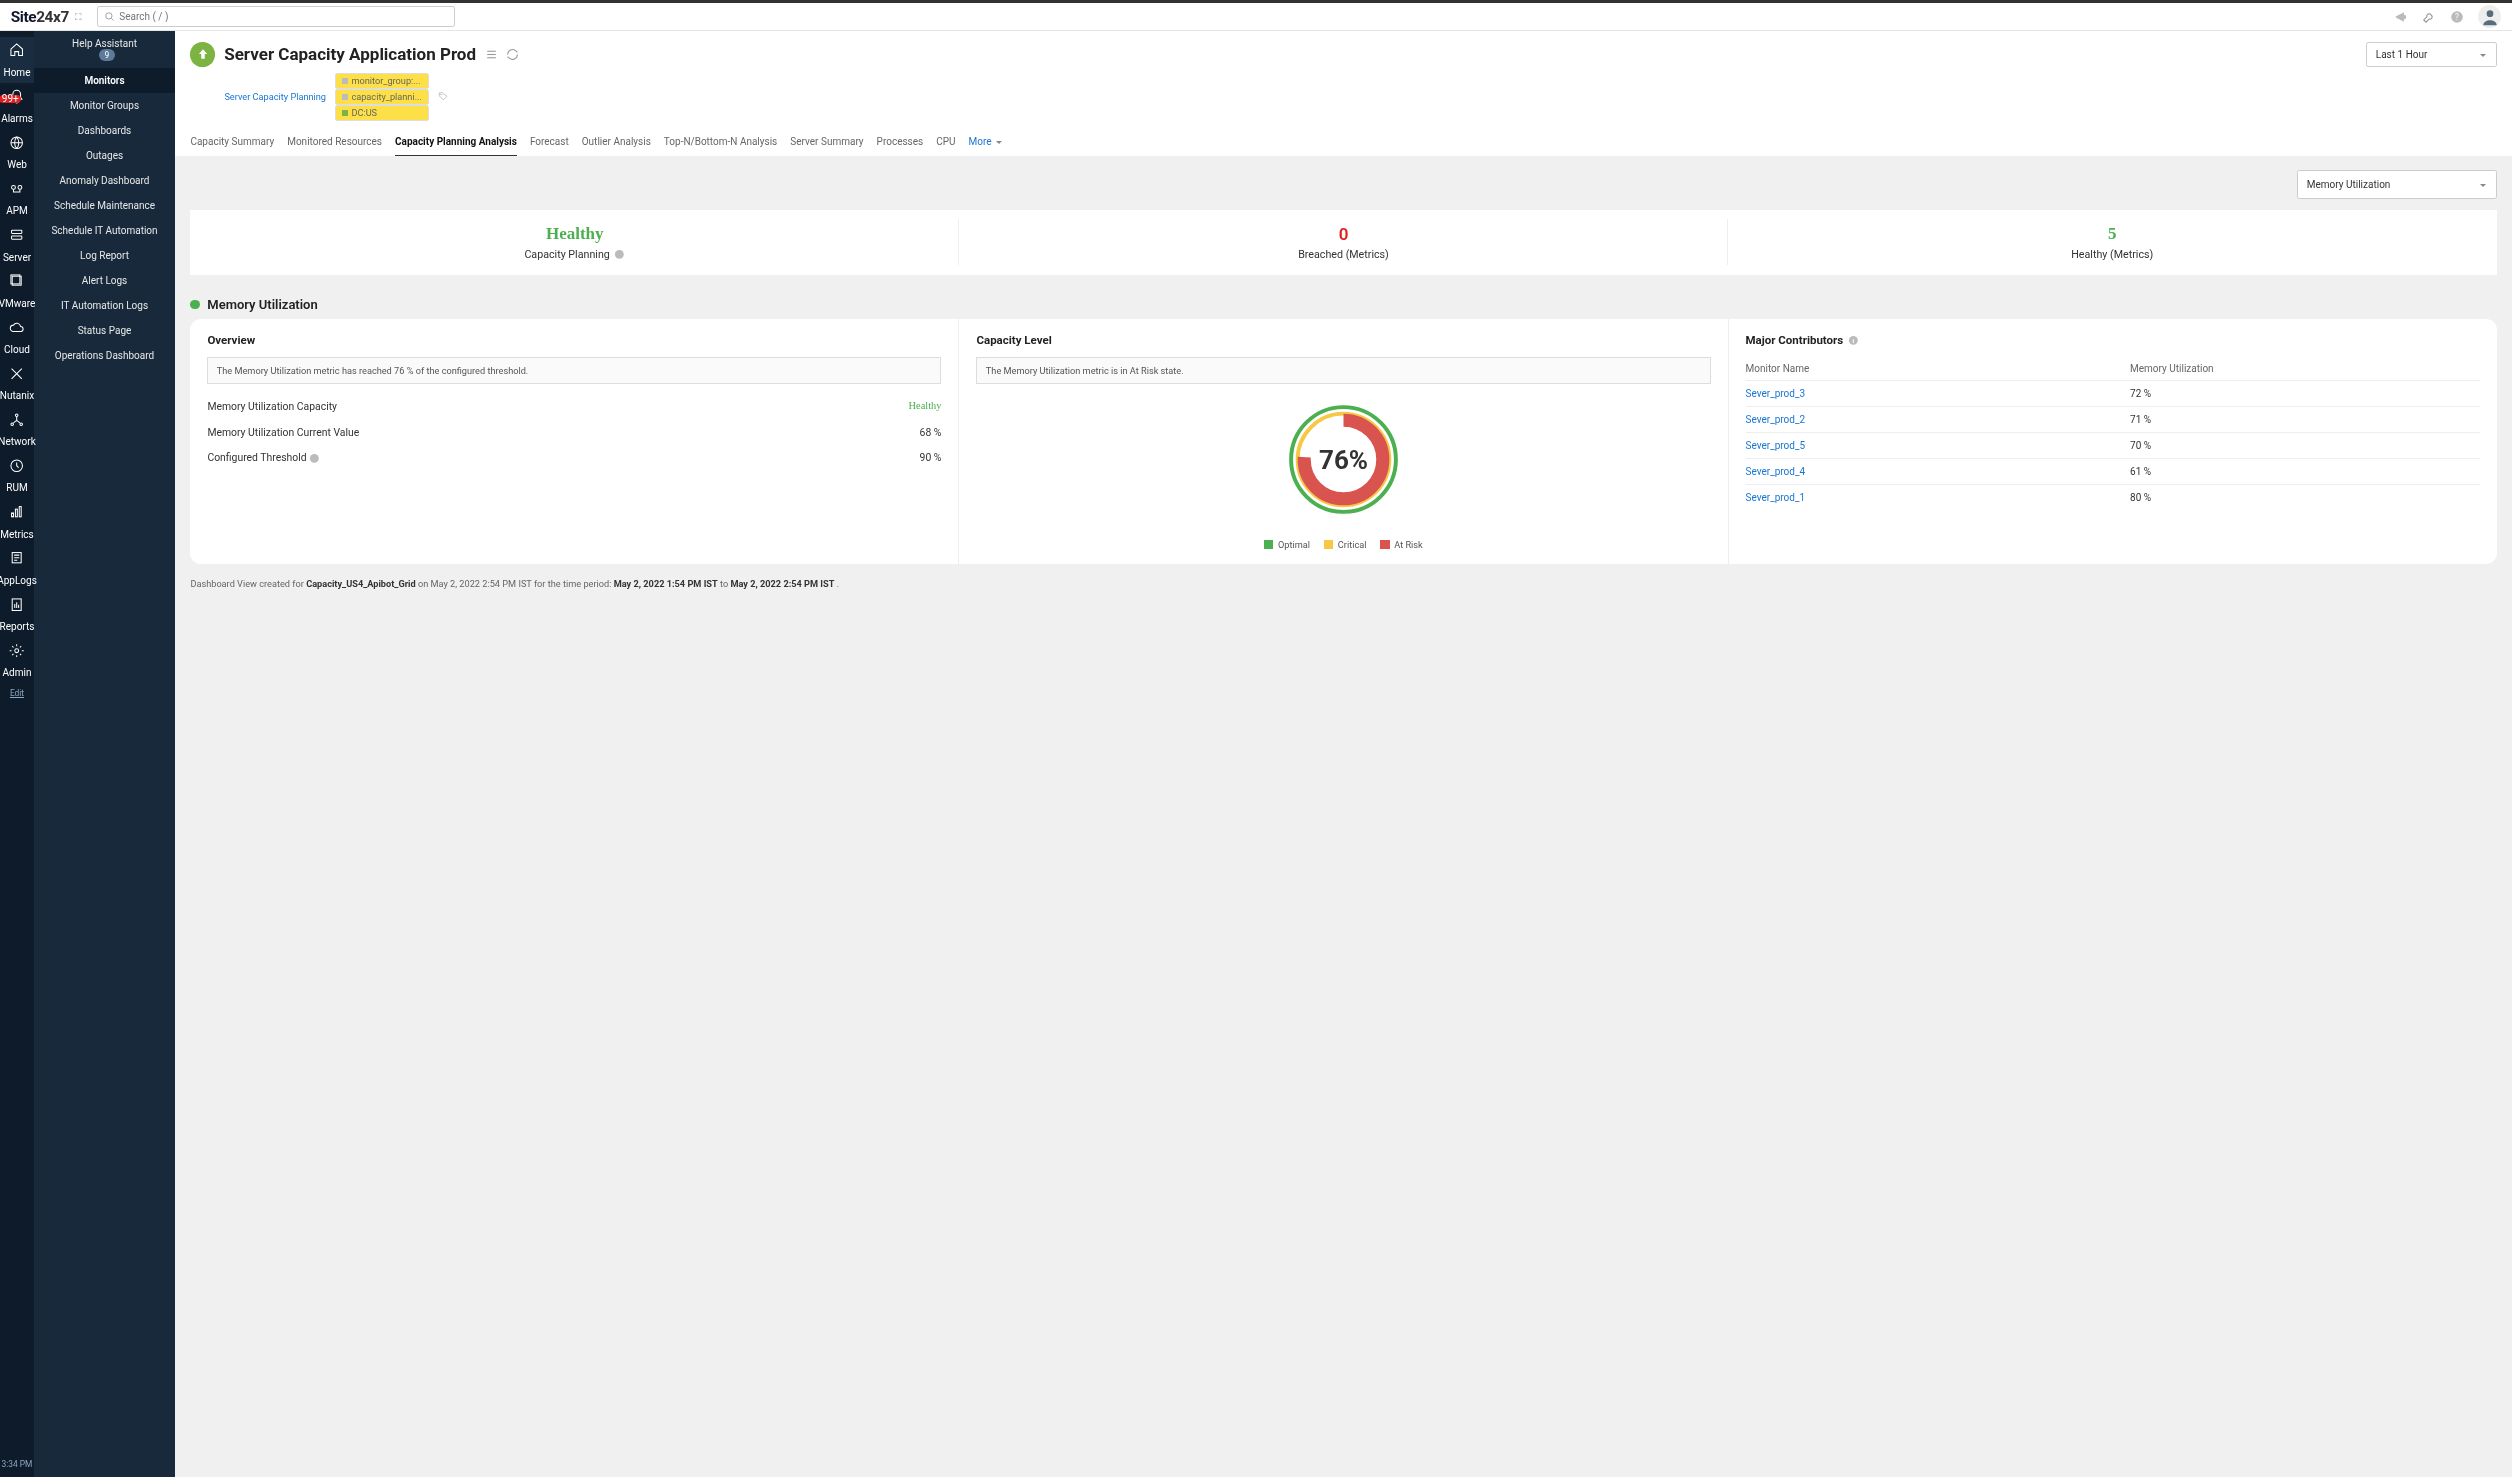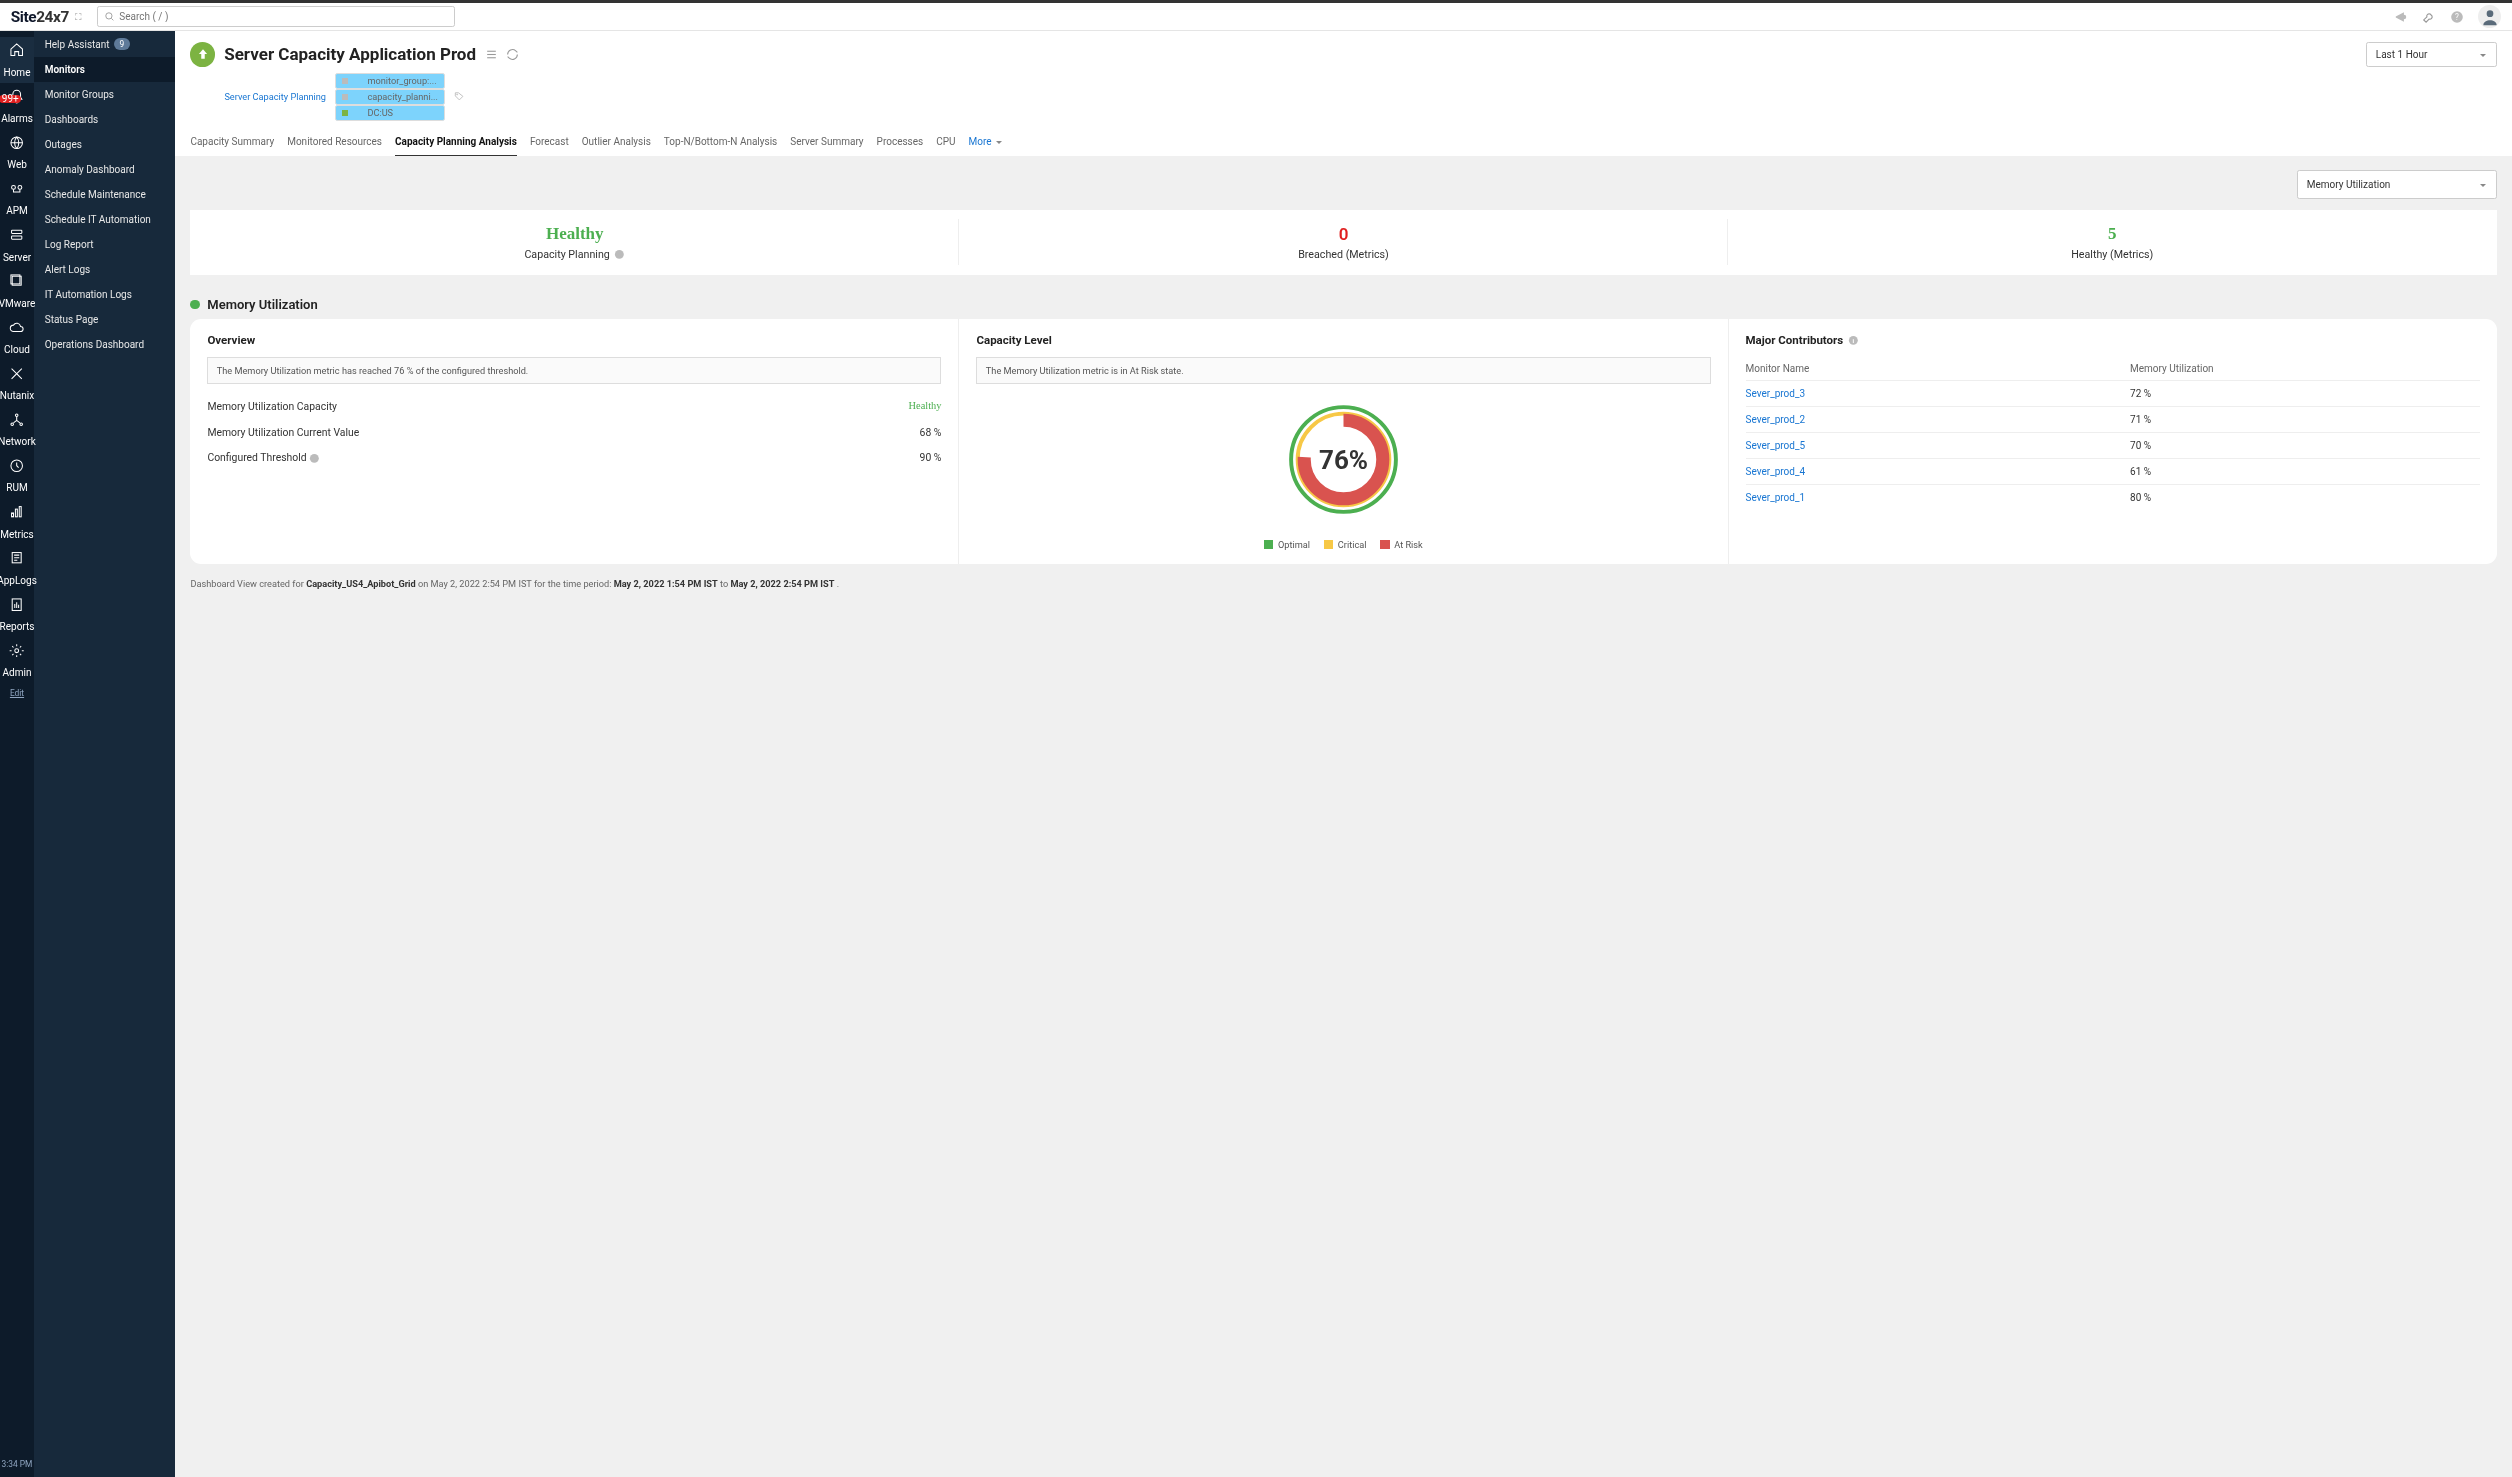--- a/index.html
+++ b/index.html
@@ -18,35 +18,35 @@
 .layout { display:flex; height:calc(100vh - 31px); }
 .iconbar { width:34px; background:#0d1b2a; display:flex; flex-direction:column; align-items:center; padding-top:6.1px; color:#fff; font-size:7.7px; }
 .iconbar .item { display:flex; flex-direction:column; align-items:center; justify-content:center; padding:5.4px 0; width:100%; cursor:pointer; position:relative; }
 .iconbar .item.active { background:#1a2d40; }
 .iconbar .item svg { width:15.4px; height:15.4px; }
 .iconbar .item span { margin-top:9px; font-size:10px; }
 .iconbar .badge-99 { position:absolute; top:3.1px; right:13px; background:#e02020; color:#fff; font-size:6.1px; padding:0 2.3px; border-radius:4.6px; line-height:7.7px; }
 .iconbar .edit-link { margin-top:4.6px; color:#8fa5c0; text-decoration:underline; font-size:8.4px; cursor:pointer; }
 .iconbar .time { margin-top:auto; margin-bottom:7.7px; color:#8fa5c0; font-size:8.4px; }
 .submenu { width:141px; background:#17293b; color:#e8e8e8; display:flex; flex-direction:column; padding-top:0; }
-.submenu .smi { padding:7px 10.7px; cursor:pointer; font-size:10px; display:flex; align-items:center; }
+.submenu .smi { padding:7px 10.7px; cursor:pointer; font-size:10px; display:flex; align-items:center;flex-direction:column; }
 .submenu .smi.active { background:#0d1b2a; font-weight:600; color:#fff; }
 .submenu .pill { background:#5e7a99; color:#fff; border-radius:7px; font-size:8.4px; padding:0 5.4px; margin-left:4.6px; line-height:12.3px; }
 .main { flex:1; background:#f0f0f0; overflow:auto; }
 .page-head { background:#fff; padding:10.7px 15.4px 0 15.4px; }
 .title-row { display:flex; align-items:center; gap:9.2px; }
 .up-circle { width:24.6px; height:24.6px; border-radius:50%; background:#7cb342; display:flex; align-items:center; justify-content:center; color:#fff; }
 .up-circle svg { width:14px; height:14px; }
 .page-title { font-size:17px; font-weight:700; color:#222; }
 .title-icons { display:flex; gap:7.7px; color:#999; }
 .title-icons svg { width:13px; height:13px; cursor:pointer; }
 .time-select { margin-left:auto; border:0.8px solid #ccc; border-radius:2.3px; padding:6.1px 9.2px; width:131px; display:flex; align-items:center; justify-content:space-between; cursor:pointer; font-size:10px; }
 .crumb-row { display:flex; align-items:center; gap:9.2px; margin-top:6.1px; margin-left:34px; font-size:9.2px; }
 .crumb-link { color:#1976d2; }
-.tag { border:0.8px solid #ddd; border-radius:2.3px; padding:1.5px 6.1px; display:flex; align-items:center; gap:19px; color:#666; background:#7dd3fc; }
+.tag { border:0.8px solid #ddd; border-radius:2.3px; padding:1.5px 6.1px; display:flex; align-items:center; gap:3px; color:#666; background:#fde047; }
 .tag .sq { width:6.1px; height:6.1px; background:#bbb; display:inline-block; }
 .tag.green .sq { background:#7cb342; }
 .tag-icon svg { width:10.7px; height:10.7px; }
 .tabbar { display:flex; gap:13px; margin-top:10.7px; border-bottom:0; font-size:10px; color:#666; }
 .tab { padding:4.6px 0 7.7px 0; cursor:pointer; }
 .tab.active { color:#111; font-weight:700; border-bottom:1.5px solid #333; }
 .tab.more { color:#1976d2; }
 .content { padding:14px 15.4px 23px 15.4px; }
 .metric-select { margin-left:auto; width:200px; height:29px; border:0.8px solid #ccc; border-radius:2.3px; display:flex; align-items:center; justify-content:space-between; padding:0 9.2px; background:#fff; cursor:pointer; margin-bottom:10.7px; }
 .topcards { background:#fff; display:flex; }

